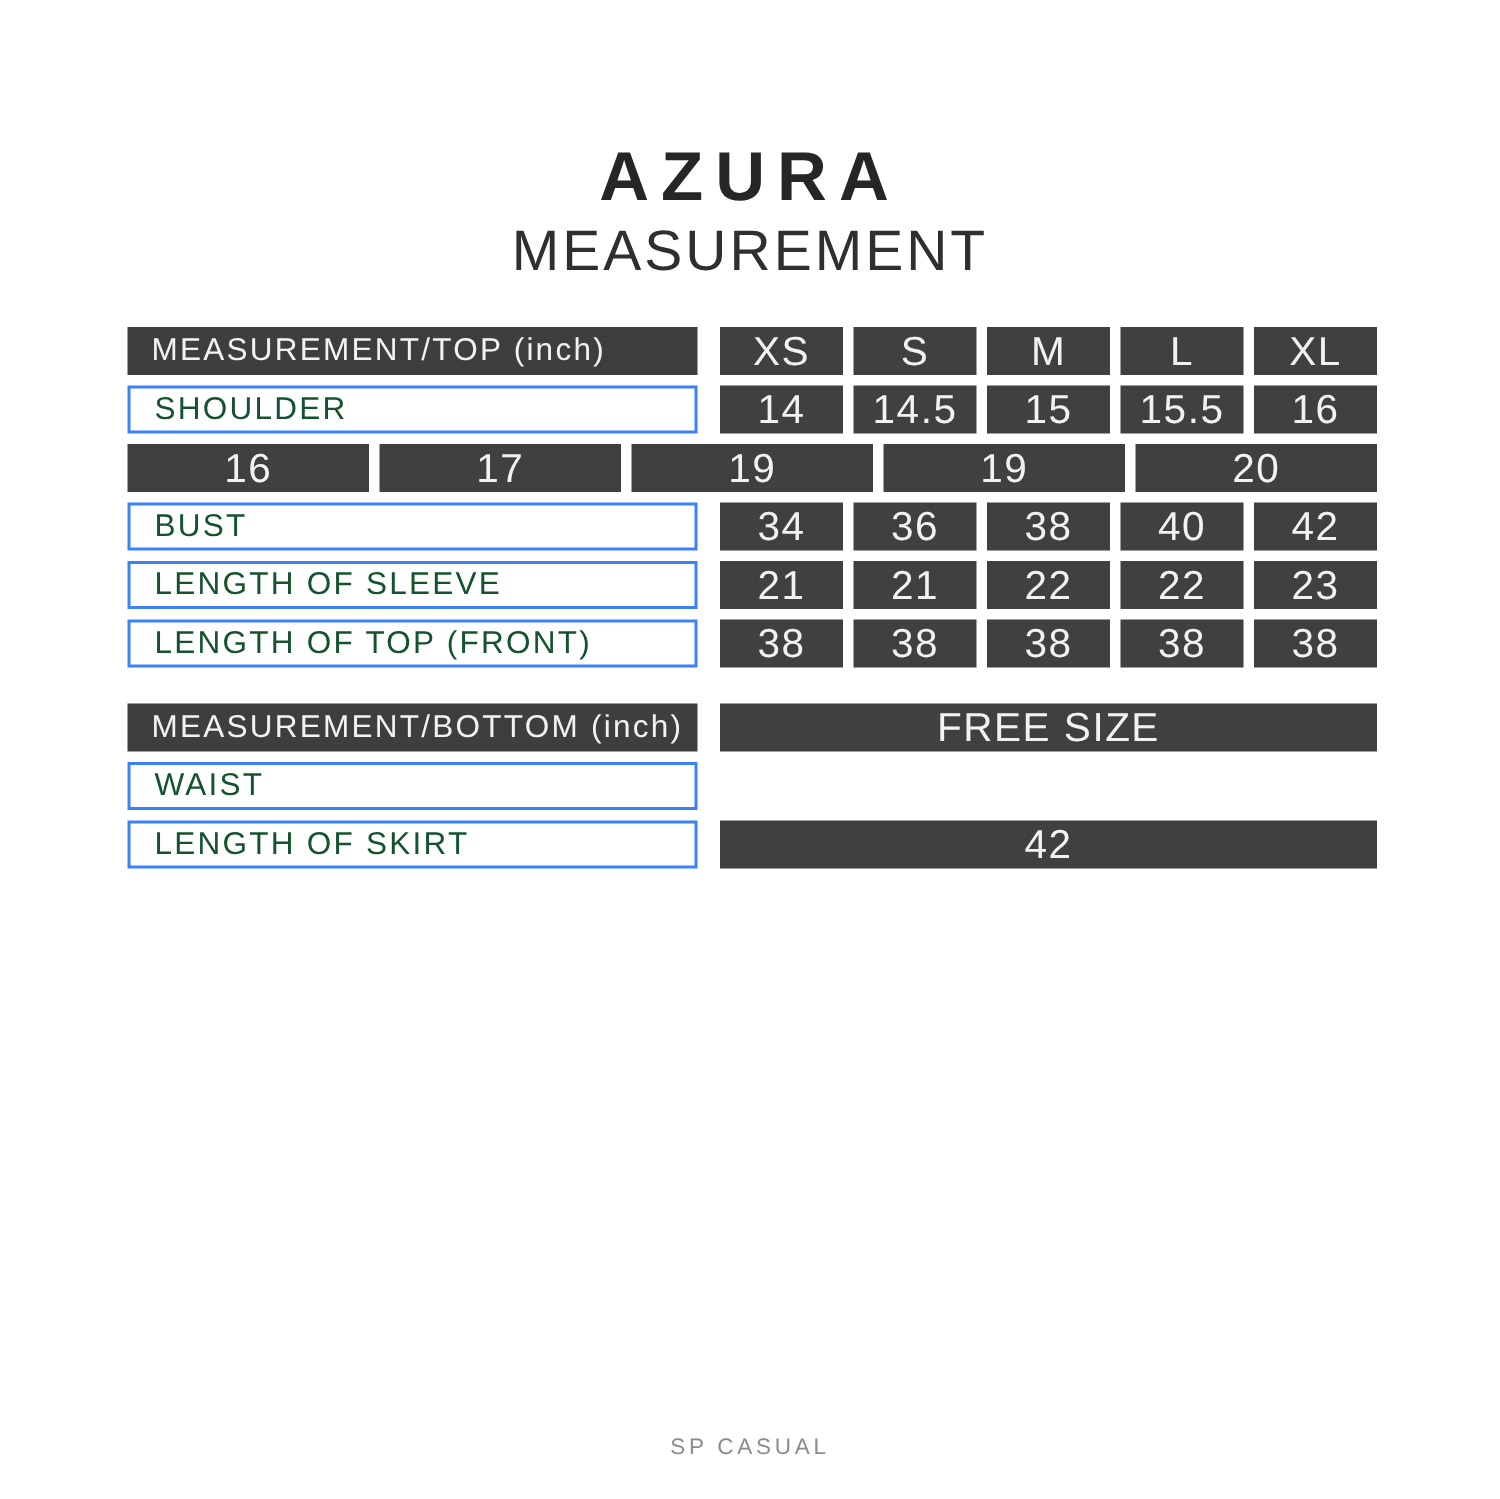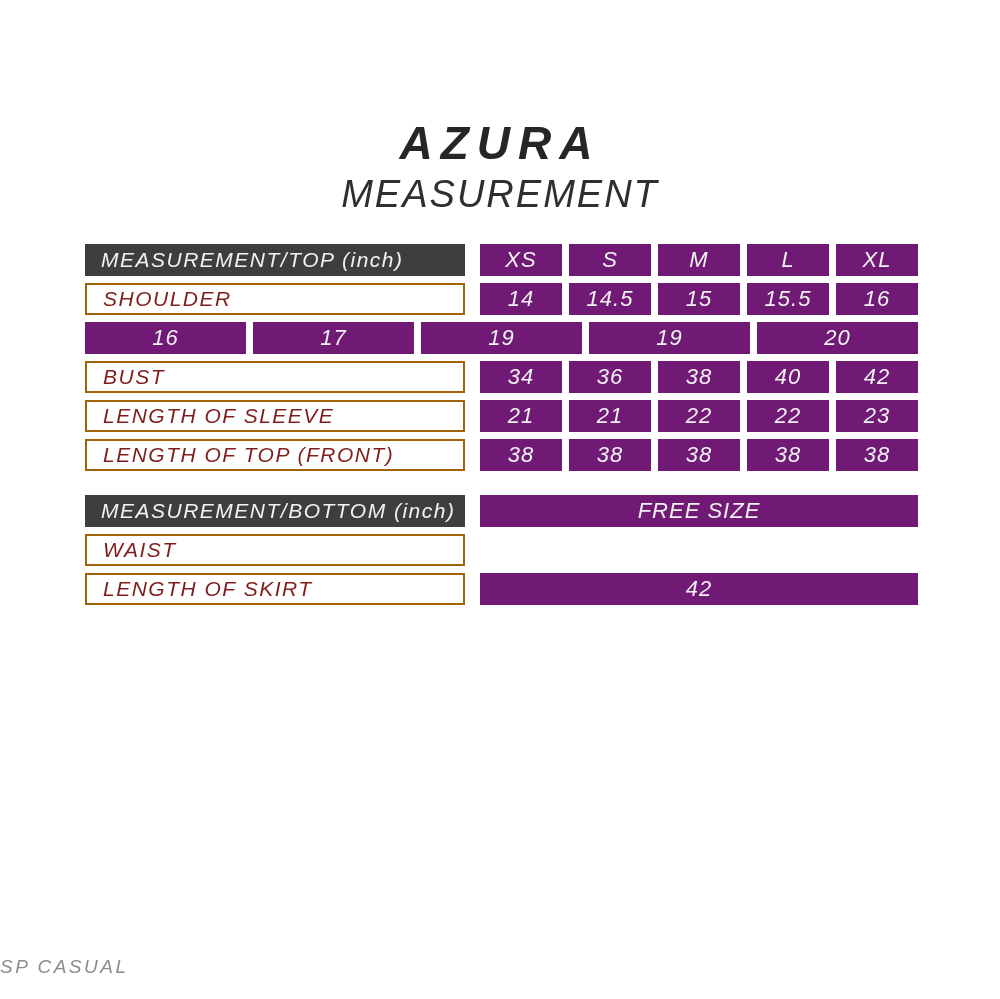--- a/index.html
+++ b/index.html
@@ -8,22 +8,21 @@
     background: #ffffff;
     font-family: "Liberation Sans", sans-serif;
   }
   .page {
     position: relative;
     width: 1000px;
     height: 999px;
     background: #ffffff;
     overflow: hidden;
     box-sizing: border-box;
-    padding-top: 120px;
-    font-style: italic;
+    padding-top: 94px;
   }
   .title {
     margin: 0;
     text-align: center;
     font-size: 46px;
     line-height: 1;
     font-weight: 800;
     letter-spacing: 8px;
     color: #262626;
   }
@@ -57,44 +56,45 @@
     font-size: 21px;
     letter-spacing: 1.5px;
     white-space: nowrap;
   }
   .label-cell.dark {
     background: #3e3e3e;
     color: #f2f2f2;
   }
   .label-cell.light {
     background: #ffffff;
-    border: 2px solid #a16207;
-    color: #7f1d1d;
+    border: 2px solid #3b82f6;
+    color: #14532d;
   }
   .vals {
     flex: 1;
     display: flex;
     gap: 7px;
   }
   .val-cell {
     flex: 1;
-    background: #701a75;
+    background: #404040;
     color: #f2f2f2;
     display: flex;
     align-items: center;
     justify-content: center;
-    font-size: 22px;
+    font-size: 27px;
     letter-spacing: 1px;
   }
   .footer {
     position: absolute;
     left: 0;
     right: 0;
     top: 956px;
-    font-size: 19px;
+    text-align: center;
+    font-size: 15px;
     letter-spacing: 2.5px;
     color: #8c8c8c;
   }
 </style>
 </head>
 <body>
 
 <div class="page">
 
   <h1 class="title">AZURA</h1>

